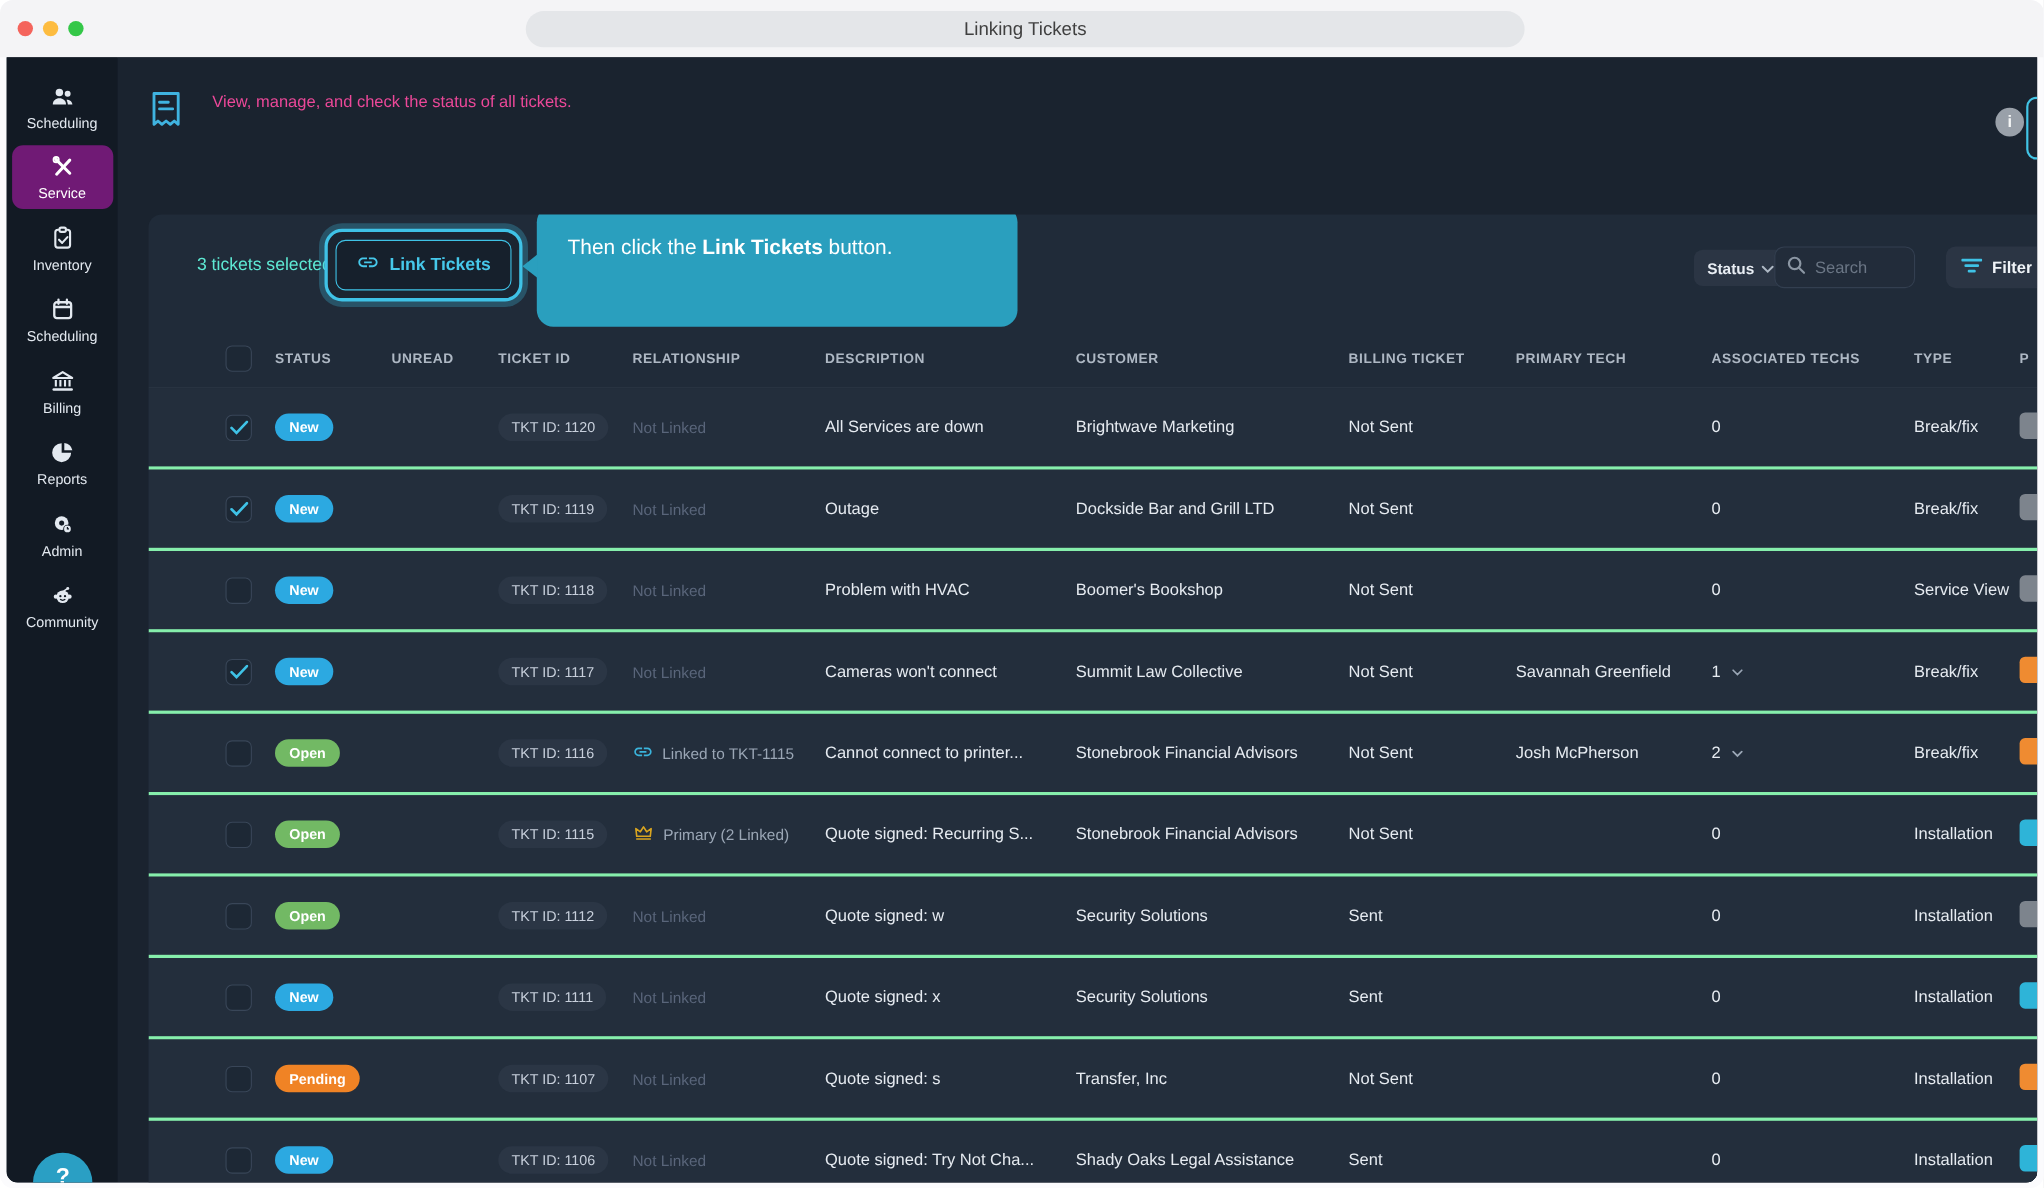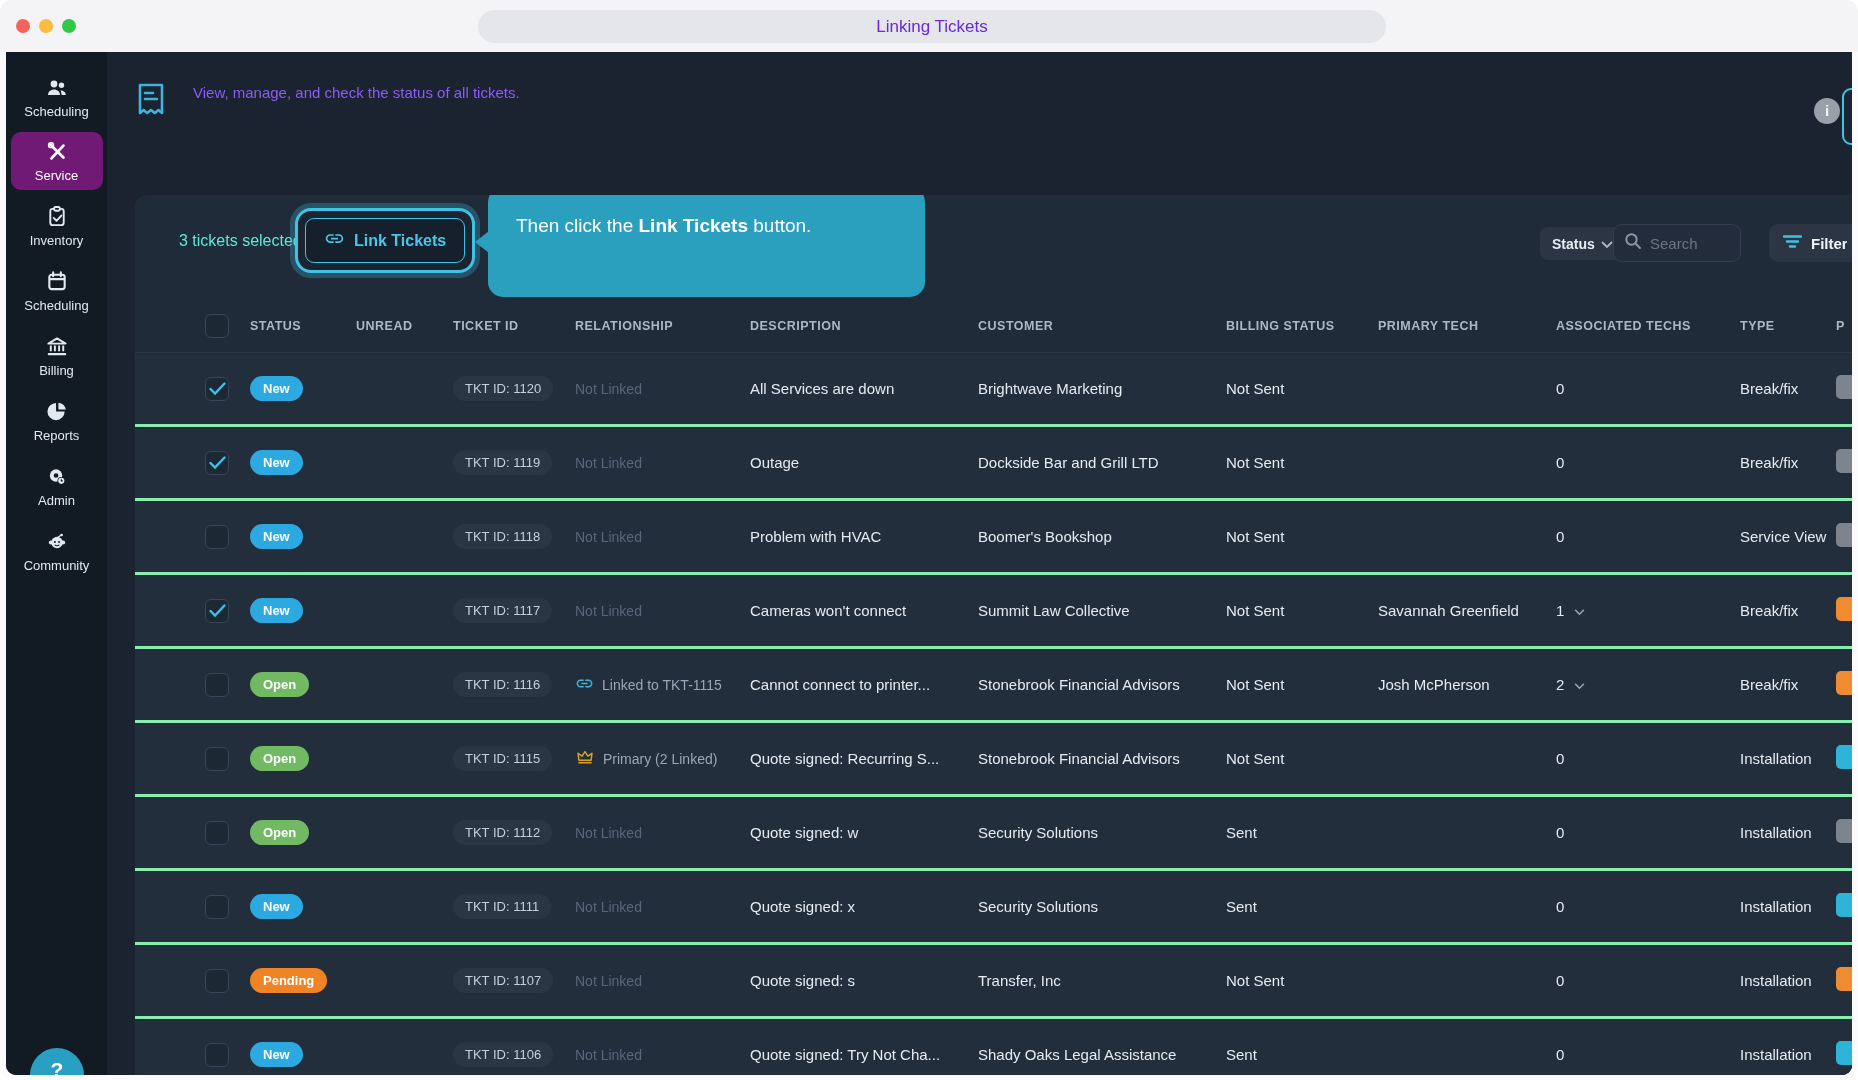--- a/index.html
+++ b/index.html
@@ -5,42 +5,42 @@
   * { margin:0; padding:0; box-sizing:border-box; }
   html,body { width:1858px; height:1080px; background:#ffffff; font-family:"Liberation Sans", sans-serif; }
   .window { position:relative; width:1858px; height:1080px; background:#fbfbfd; border-radius:12px; overflow:hidden; }
 
   
   .titlebar { position:relative; height:52px; background:#f4f4f6; }
   .lights { position:absolute; left:16px; top:19px; display:flex; gap:9px; }
   .light { width:14px; height:14px; border-radius:50%; }
   .light.red{ background:#f4645c; } .light.yellow{ background:#fdbc40; } .light.green{ background:#34c748; }
   .title-pill { position:absolute; left:478px; top:10px; width:908px; height:33px; background:#e4e6e9; border-radius:17px;
-    display:flex; align-items:center; justify-content:center; font-size:17px; color:#6d28d9; }
+    display:flex; align-items:center; justify-content:center; font-size:17px; color:#404040; }
 
   
   .app { position:absolute; left:6px; right:6px; top:52px; bottom:5px; background:#18212d; border-radius:0 0 10px 10px; overflow:hidden; display:flex; }
 
   
   .sidebar { position:relative; width:101px; flex:0 0 101px; background:#121a24; padding-top:16px; }
   .nav-item { width:92px; margin:0 auto 6px auto; padding:9px 2px 7px 2px; border-radius:10px; display:flex; flex-direction:column; align-items:center; gap:5px;
     color:#e3e9f0; font-size:13px; cursor:pointer; }
   .nav-item.selected { background:#701a75; color:#ffffff; }
   .nav-item svg { display:block; }
   .help-bubble { position:absolute; left:24px; bottom:-27px; width:54px; height:54px; border-radius:50%; background:#2a9fc4;
     color:#fff; font-size:21px; font-weight:bold; text-align:center; line-height:44px; }
 
   
   .main { position:relative; flex:1 1 auto; background:#1a232f; overflow:hidden; }
   .page-header { position:relative; height:110px; }
   .ph-row { display:flex; align-items:flex-start; padding:24px 0 0 28px; }
   .ph-icon { margin-top:6px; }
   .ph-text { margin-left:14px; }
   .page-title { font-size:33px; font-weight:500; color:#f2f5f8; letter-spacing:0.2px; }
-  .page-sub { margin-top:8px; padding-left:12px; font-size:15px; color:#8b5cf6; }
+  .page-sub { margin-top:8px; padding-left:12px; font-size:15px; color:#ec4899; }
   .info-btn { position:absolute; right:12px; top:46px; width:26px; height:26px; border-radius:50%; background:#99a0a9; color:#f4f5f6;
     font-weight:bold; font-size:15px; text-align:center; line-height:26px; }
   .cutoff-top-btn { position:absolute; right:-8px; top:36px; width:18px; height:57px; border:2.5px solid #41c4e6; border-radius:12px; background:#1b2431; }
 
   
   .panel { position:absolute; left:28px; right:0; top:143px; bottom:0; background:#202b39; border-radius:12px 0 0 0; overflow:hidden; }
 
   
   .toolbar { position:relative; height:105px; }
   .sel-count { position:absolute; left:44px; top:37px; font-size:16px; color:#5eead4; }
@@ -247,21 +247,21 @@
         <div class="cols thead">
           <div>
               <div class="checkbox"></div>
             </div>
           <div>STATUS</div>
           <div>UNREAD</div>
           <div>TICKET ID</div>
           <div>RELATIONSHIP</div>
           <div>DESCRIPTION</div>
           <div>CUSTOMER</div>
-          <div>BILLING STATUS</div>
+          <div>BILLING TICKET</div>
           <div>PRIMARY TECH</div>
           <div>ASSOCIATED TECHS</div>
           <div>TYPE</div>
           <div>P</div>
         </div>
 
         <div class="rows">
   <div class="cols trow">
     <div>
                 <div class="checkbox checked">

